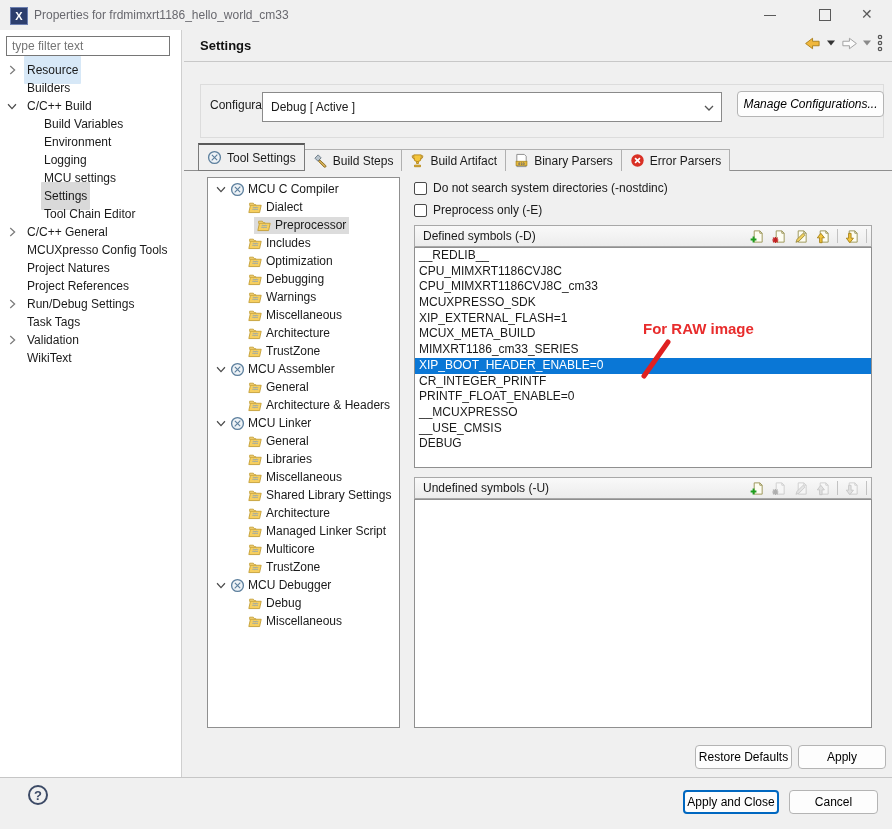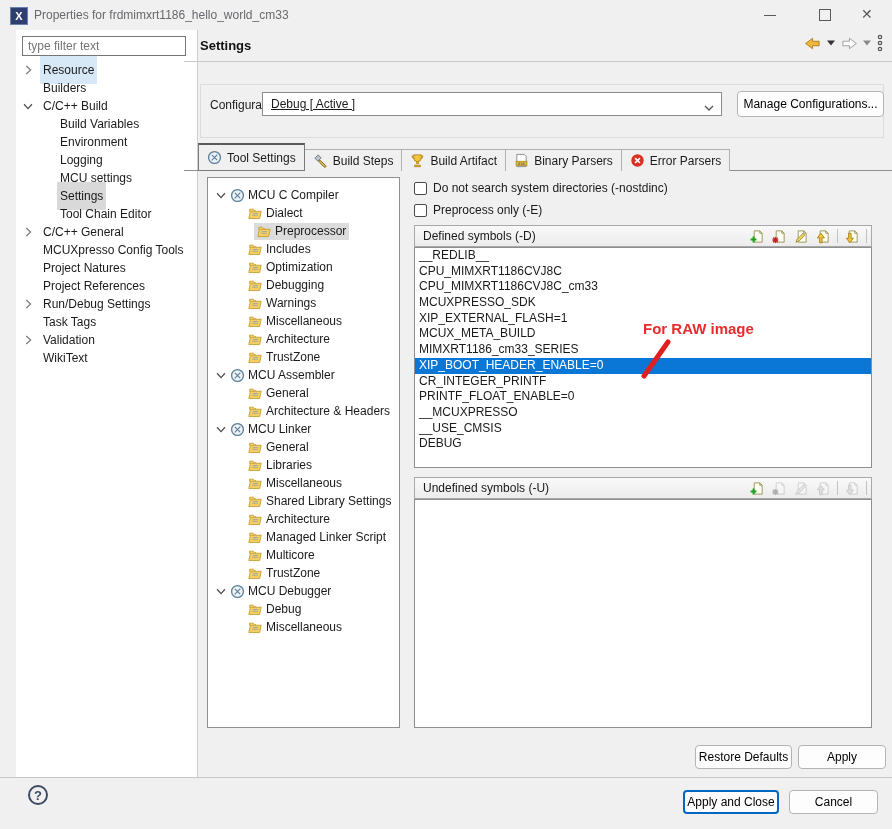--- a/index.html
+++ b/index.html
@@ -11,55 +11,55 @@
   
   .titlebar{position:absolute;left:0;top:0;width:892px;height:30px;background:#f0f0f0;}
   .app-icon{position:absolute;left:10px;top:7px;width:16px;height:16px;background:#2d3f6e;
     border:1px solid #6c7fb0;color:#fff;font-weight:bold;font-size:11px;
     display:flex;align-items:center;justify-content:center;}
   .window-title{position:absolute;left:34px;top:8px;color:#68686e;font-size:12px;white-space:nowrap;text-align:center;}
   .win-min{position:absolute;left:764px;top:15px;width:12px;height:0;border-top:1px solid #5a5a5a;}
   .win-max{position:absolute;left:819px;top:9px;width:10px;height:10px;border:1px solid #5a5a5a;background:transparent;}
   .win-close{position:absolute;left:861px;top:6px;font-size:14px;color:#5a5a5a;line-height:16px;}
   
-  .sidebar{position:absolute;left:16px;top:30px;width:182px;height:747px;background:#fff;border-right:1px solid #cfcfcf;box-sizing:border-box;}
+  .sidebar{position:absolute;left:0;top:30px;width:182px;height:747px;background:#fff;border-right:1px solid #cfcfcf;box-sizing:border-box;}
   .filter-input{position:absolute;left:6px;top:6px;width:152px;height:18px;border:1px solid #767676;
     font:inherit;font-size:12px;padding:0 5px;color:#333;background:#fff;}
   .filter-input::placeholder{color:#757575;opacity:1;}
   .side-tree{position:absolute;left:0;top:31px;right:1px;}
   .trow{height:18px;display:flex;align-items:center;white-space:nowrap;}
   .gutter{flex:0 0 24px;display:flex;justify-content:center;align-items:center;}
   .indent{flex:0 0 17px;}
   .tlabel{padding:7px 3px;border-radius:1px;}
   .tlabel.sel{background:#d9d9d9;}
   .tlabel.hov{background:#d7e8f7;}
   
   .page-title{position:absolute;left:200px;top:38px;font-size:13px;font-weight:bold;color:#111;}
   .header-sep{position:absolute;left:184px;top:61px;width:708px;border-top:1px solid #c8c8c8;}
   .nav-icons{position:absolute;right:8px;top:34px;display:flex;align-items:center;gap:5px;}
   
   .config-box{position:absolute;left:200px;top:84px;width:684px;height:54px;border:1px solid #dcdcdc;box-sizing:border-box;}
   .config-label{position:absolute;left:210px;top:98px;}
-  .config-combo{position:absolute;left:262px;top:92px;width:460px;height:24px;box-sizing:border-box;
-    border:1px solid #8a8a8a;background:#fff;display:flex;align-items:center;padding:0 24px 0 8px;text-decoration:underline;}
+  .config-combo{position:absolute;left:262px;top:92px;width:460px;height:30px;box-sizing:border-box;
+    border:1px solid #8a8a8a;background:#fff;display:flex;align-items:center;padding:0 24px 0 8px;}
   .combo-chev{position:absolute;right:7px;top:8px;}
   .btn{display:flex;align-items:center;justify-content:center;background:#fdfdfd;border:1px solid #b4b4b4;
     border-radius:4px;font-size:12px;box-sizing:border-box;white-space:nowrap;}
-  .manage-btn{position:absolute;left:737px;top:91px;width:147px;height:26px;}
+  .manage-btn{position:absolute;left:737px;top:91px;width:147px;height:26px;font-style:italic;}
   
   .tabs-baseline{position:absolute;left:184px;top:170px;width:708px;border-top:1px solid #8f8f8f;z-index:0;}
   .tabs{position:absolute;left:198px;top:146px;height:25px;display:flex;align-items:flex-end;z-index:1;}
   .tab{display:flex;align-items:center;gap:5px;padding:0 8px;height:21px;background:#f0f0f0;
     border:1px solid #b0b0b0;border-bottom:none;margin-right:-1px;}
   .tab.active{height:25px;border:1px solid #7a7a7a;border-top:2px solid #5a5a5a;z-index:2;position:relative;}
   .ticon{display:flex;align-items:center;}
   
   .tool-panel{position:absolute;left:207px;top:177px;width:193px;height:551px;background:#fff;
     border:1px solid #8f8f8f;box-sizing:border-box;overflow:hidden;}
-  .tool-tree{padding-top:8px;}
+  .tool-tree{padding-top:2px;}
   .ttrow{height:18px;display:flex;align-items:center;padding-left:6px;white-space:nowrap;}
   .tchev{flex:0 0 14px;display:flex;align-items:center;}
   .tind{flex:0 0 17px;}
   .hl{display:flex;align-items:center;gap:3px;padding:1px 3px 1px 2px;}
   .hl.sel{background:#dcdcdc;margin-left:9px;}
   .ticon16{display:flex;align-items:center;}
   
   .cbrow{position:absolute;left:414px;display:flex;align-items:center;gap:6px;white-space:nowrap;}
   .cb{width:13px;height:13px;border:1px solid #4a4a4a;background:#fff;border-radius:2px;box-sizing:border-box;}
   .group-header{position:absolute;left:414px;width:458px;height:22px;box-sizing:border-box;

